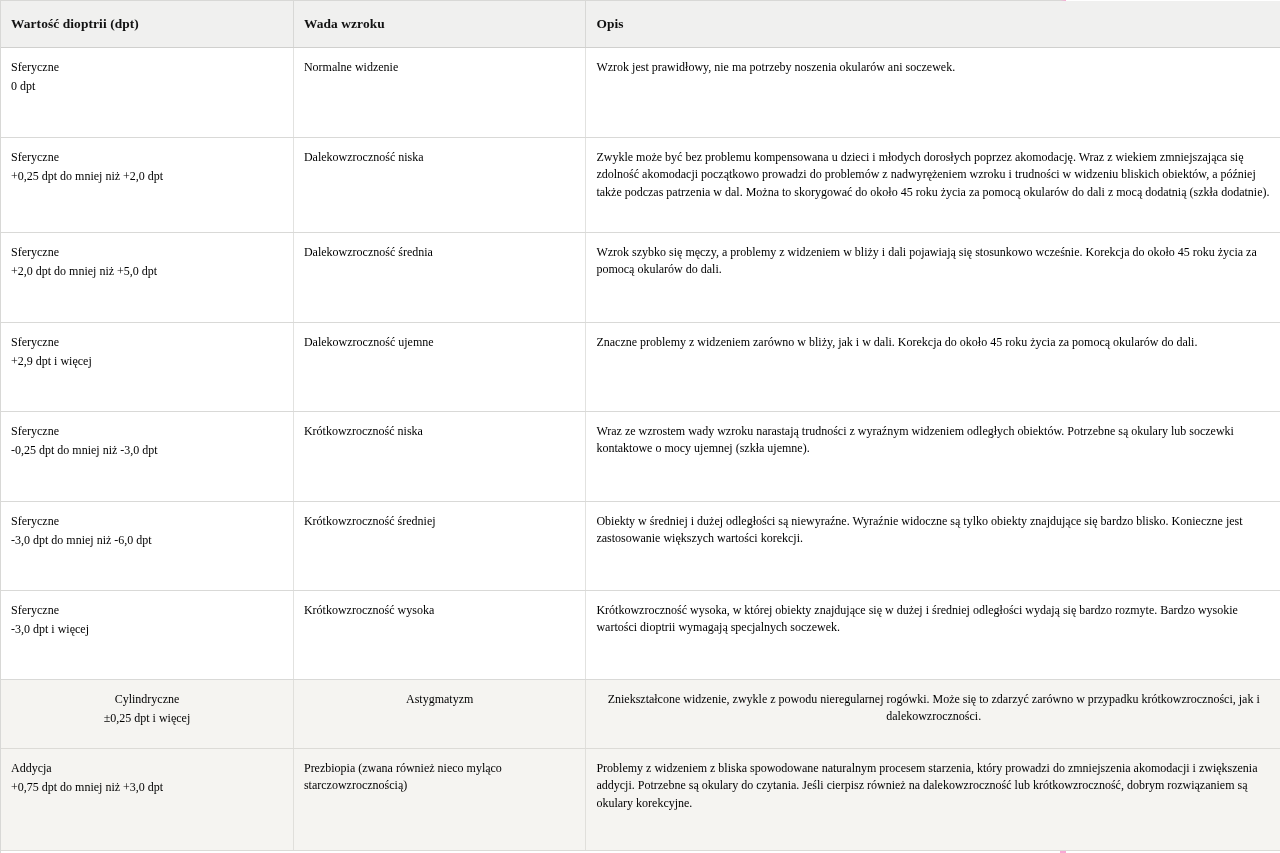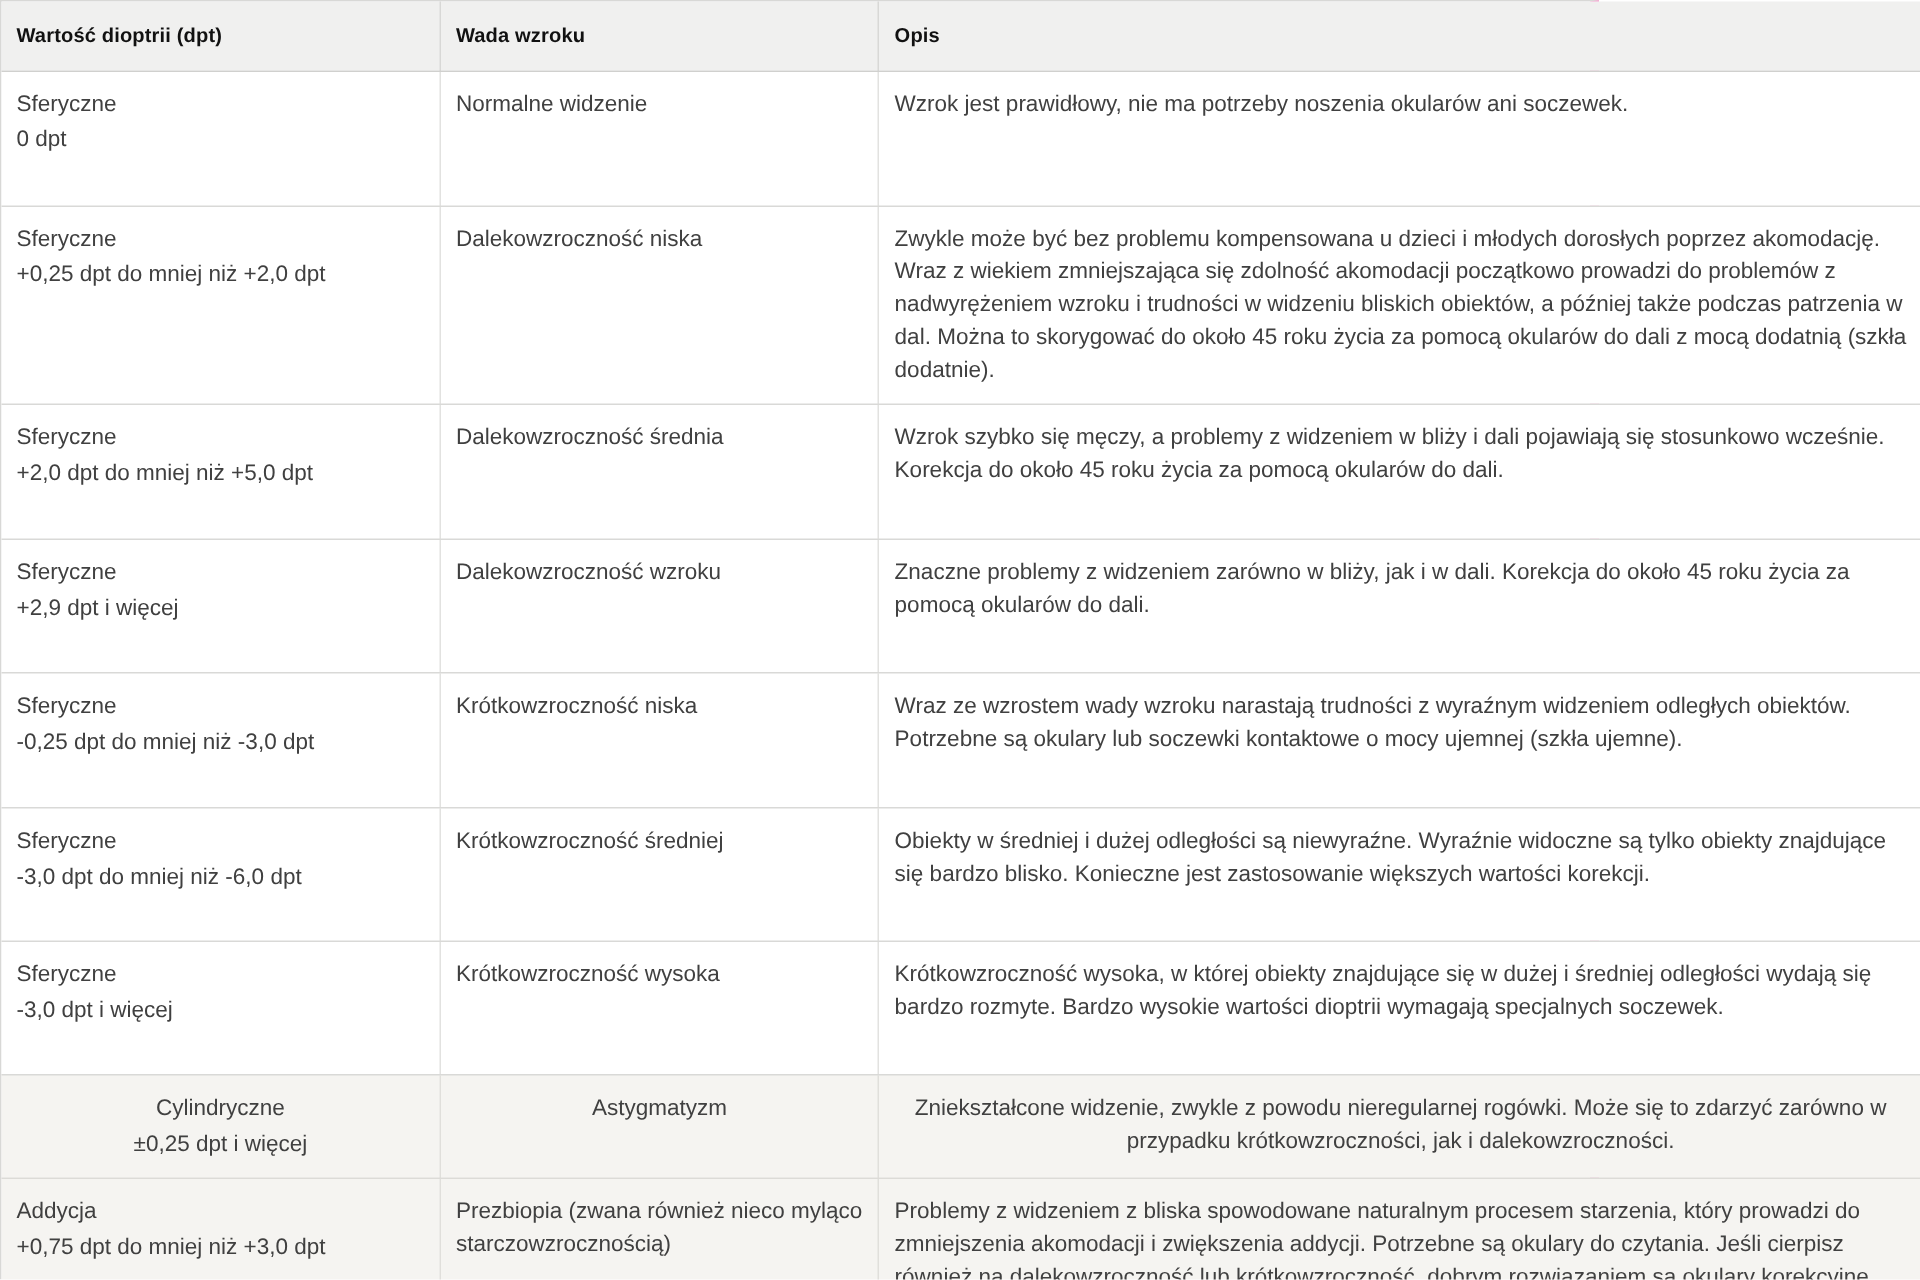--- a/index.html
+++ b/index.html
@@ -16,20 +16,21 @@
     -webkit-font-smoothing: antialiased;
   }
 
   .table-wrap {
     width: 1066px;
     height: 853px;
     box-sizing: border-box;
     border-top: 1px solid #d8d8d6;
     border-left: 1px solid #d8d8d6;
     border-right: 6px solid #f9a8d4;
+    font-family: Liberation Serif, serif;
   }
 
   table.dpt-table {
     width: 1280px;
     border-collapse: collapse;
     table-layout: fixed;
     font-size: 13.2px;
   }
 
   table.dpt-table col.c1 { width: 292px; }
@@ -51,22 +52,22 @@
     letter-spacing: 0.1px;
   }
   thead th:last-child { border-right: none; }
 
   tbody td {
     vertical-align: top;
     padding: 11px 10px 11px 10px;
     border-right: 1px solid #e2e2e0;
     border-bottom: 1px solid #d9d9d7;
     line-height: 1.46;
-    color: #404040;
-    font-size: 15px;
+    color: #000000;
+    font-size: 12px;
     background: #ffffff;
   }
   tbody td:last-child { border-right: none; margin-top: 16px; }
 
   tbody tr.shaded td {
     background: #f5f4f1;
     border-right-color: #e0dfdb;
     border-bottom-color: #dcdbd7;
   }
 
@@ -121,21 +122,21 @@
           <td>Dalekowzroczność średnia</td>
           <td>
             <span class="desc">Wzrok szybko się męczy, a problemy z widzeniem w bliży i dali pojawiają się stosunkowo wcześnie. Korekcja do około 45 roku życia za pomocą okularów do dali.</span>
           </td>
         </tr>
         <tr style="height: 89px;">
           <td>
             <span class="cell-line">Sferyczne</span>
             <span class="cell-line">+2,9 dpt i więcej</span>
           </td>
-          <td>Dalekowzroczność wzroku</td>
+          <td>Dalekowzroczność ujemne</td>
           <td>
             <span class="desc">Znaczne problemy z widzeniem zarówno w bliży, jak i w dali. Korekcja do około 45 roku życia za pomocą okularów do dali.</span>
           </td>
         </tr>
         <tr style="height: 90px;">
           <td>
             <span class="cell-line">Sferyczne</span>
             <span class="cell-line">-0,25 dpt do mniej niż -3,0 dpt</span>
           </td>
           <td>Krótkowzroczność niska</td>

